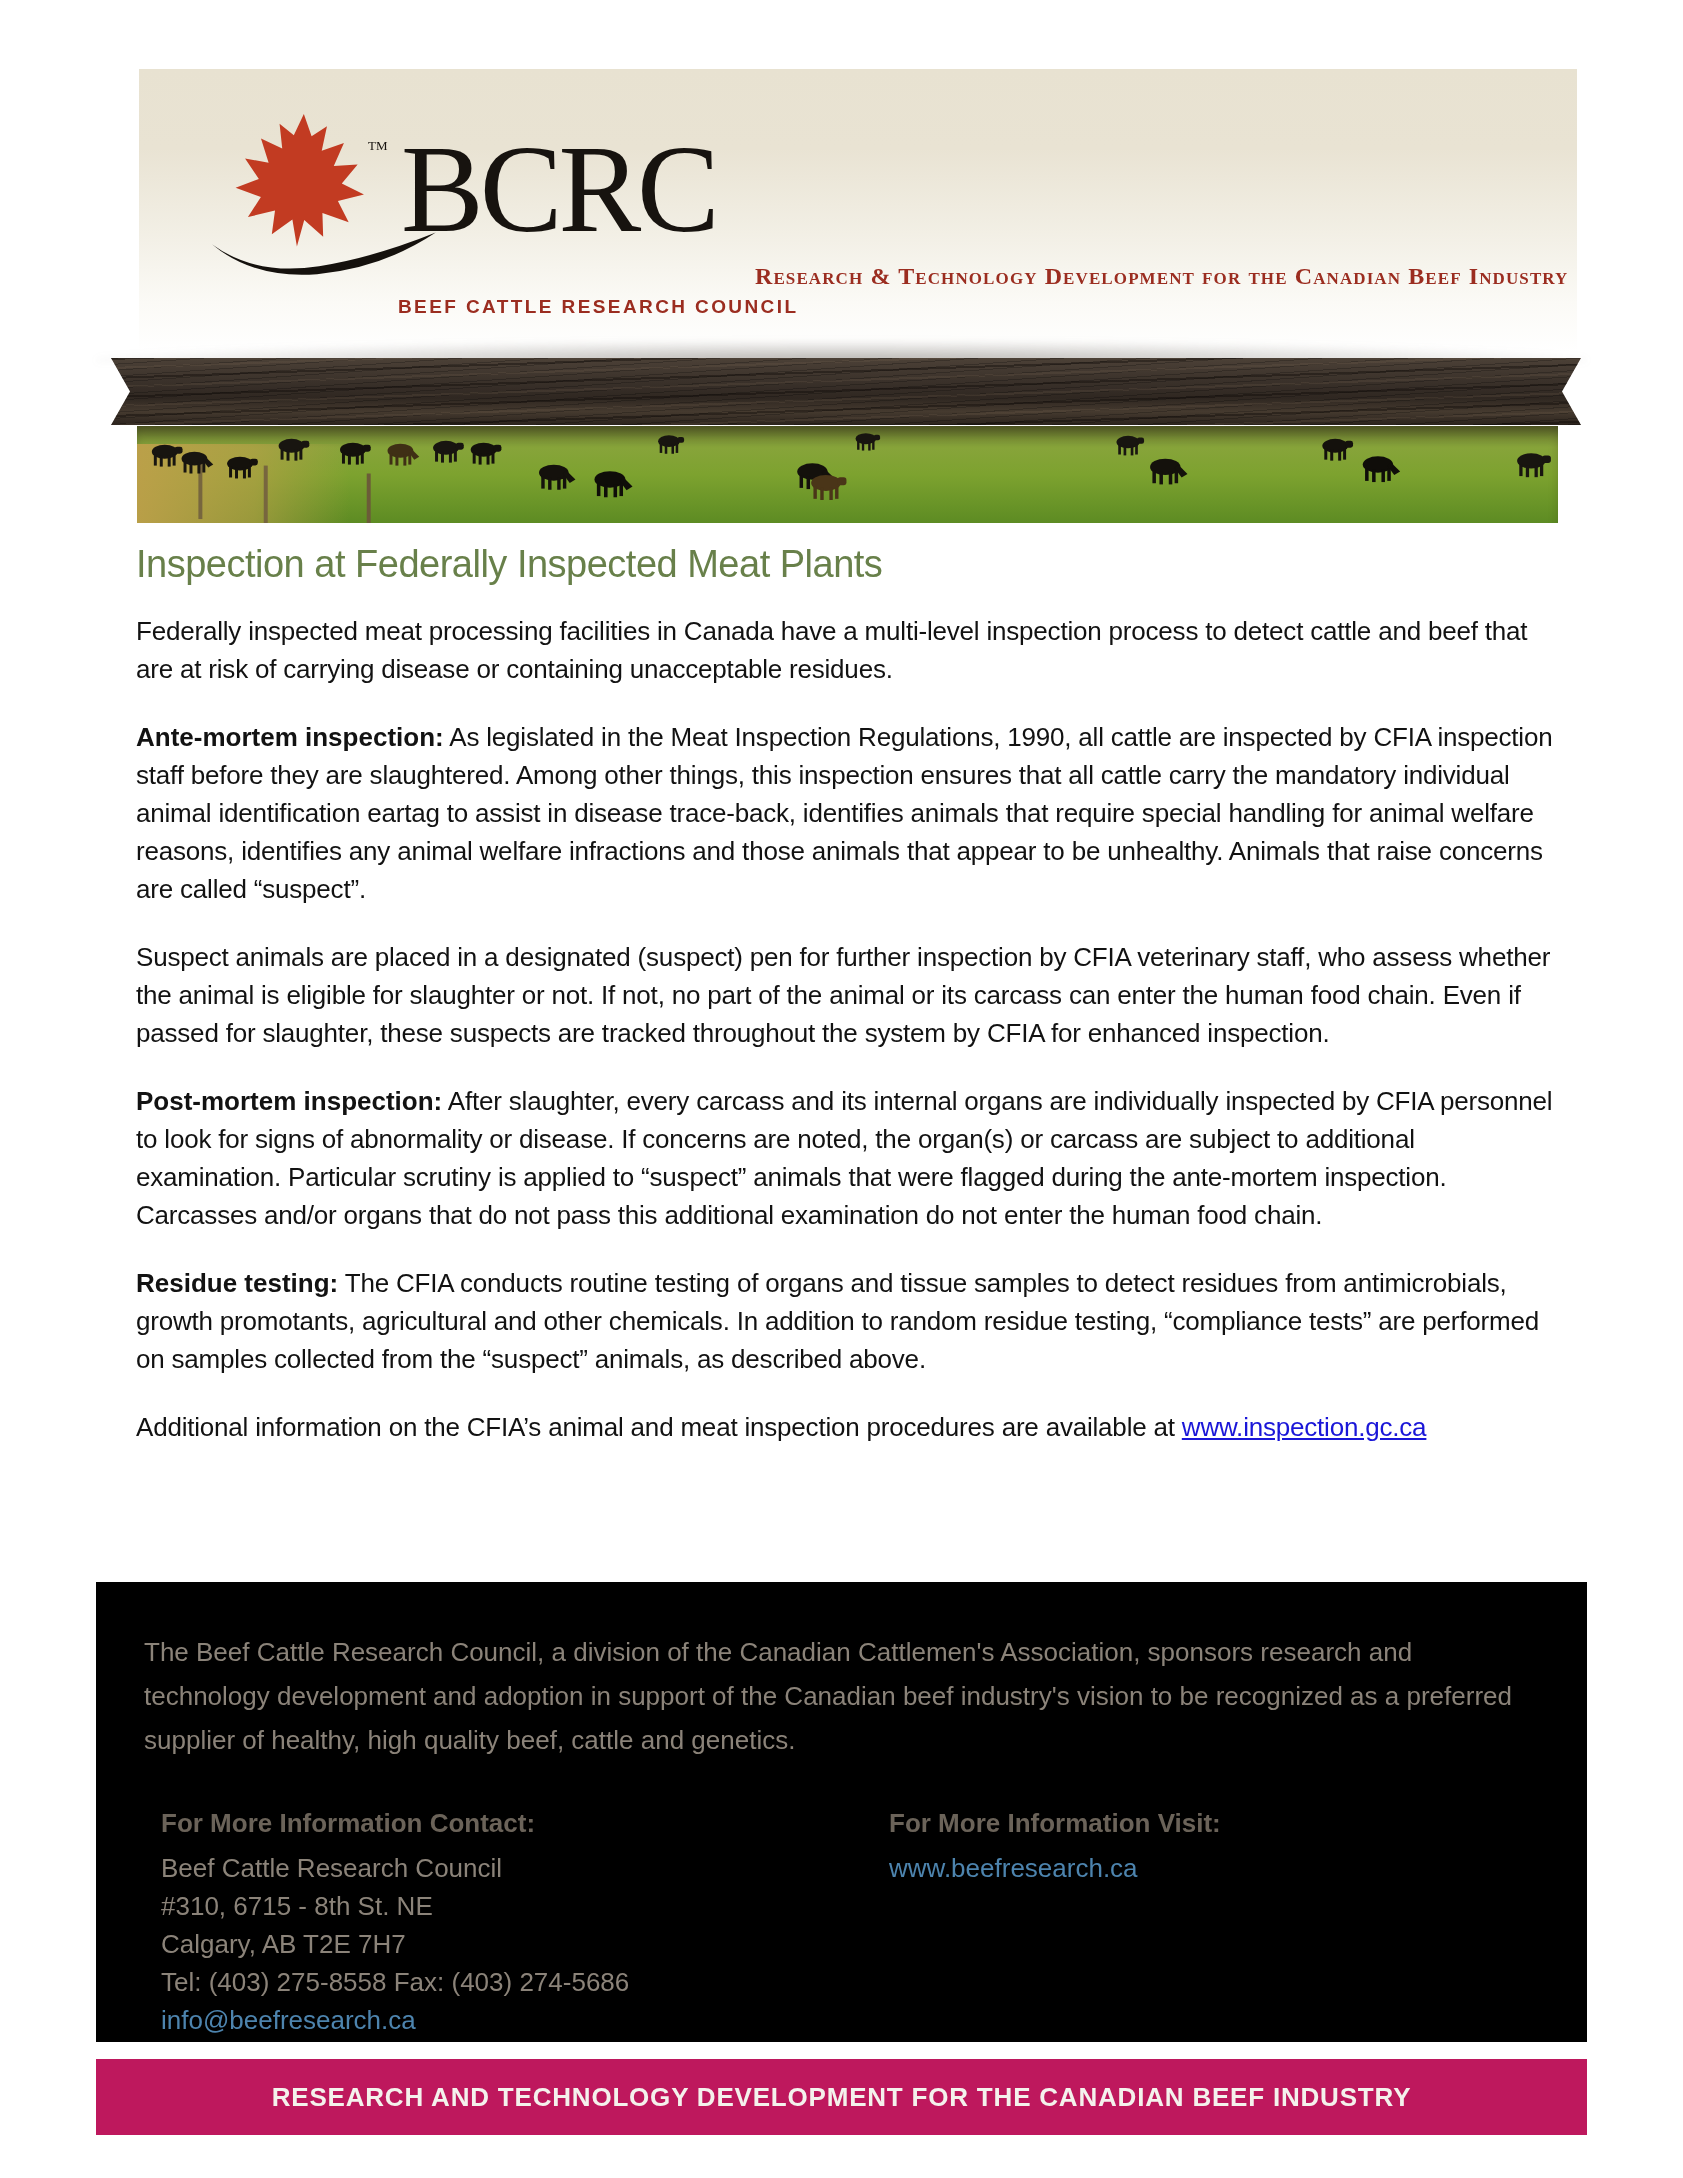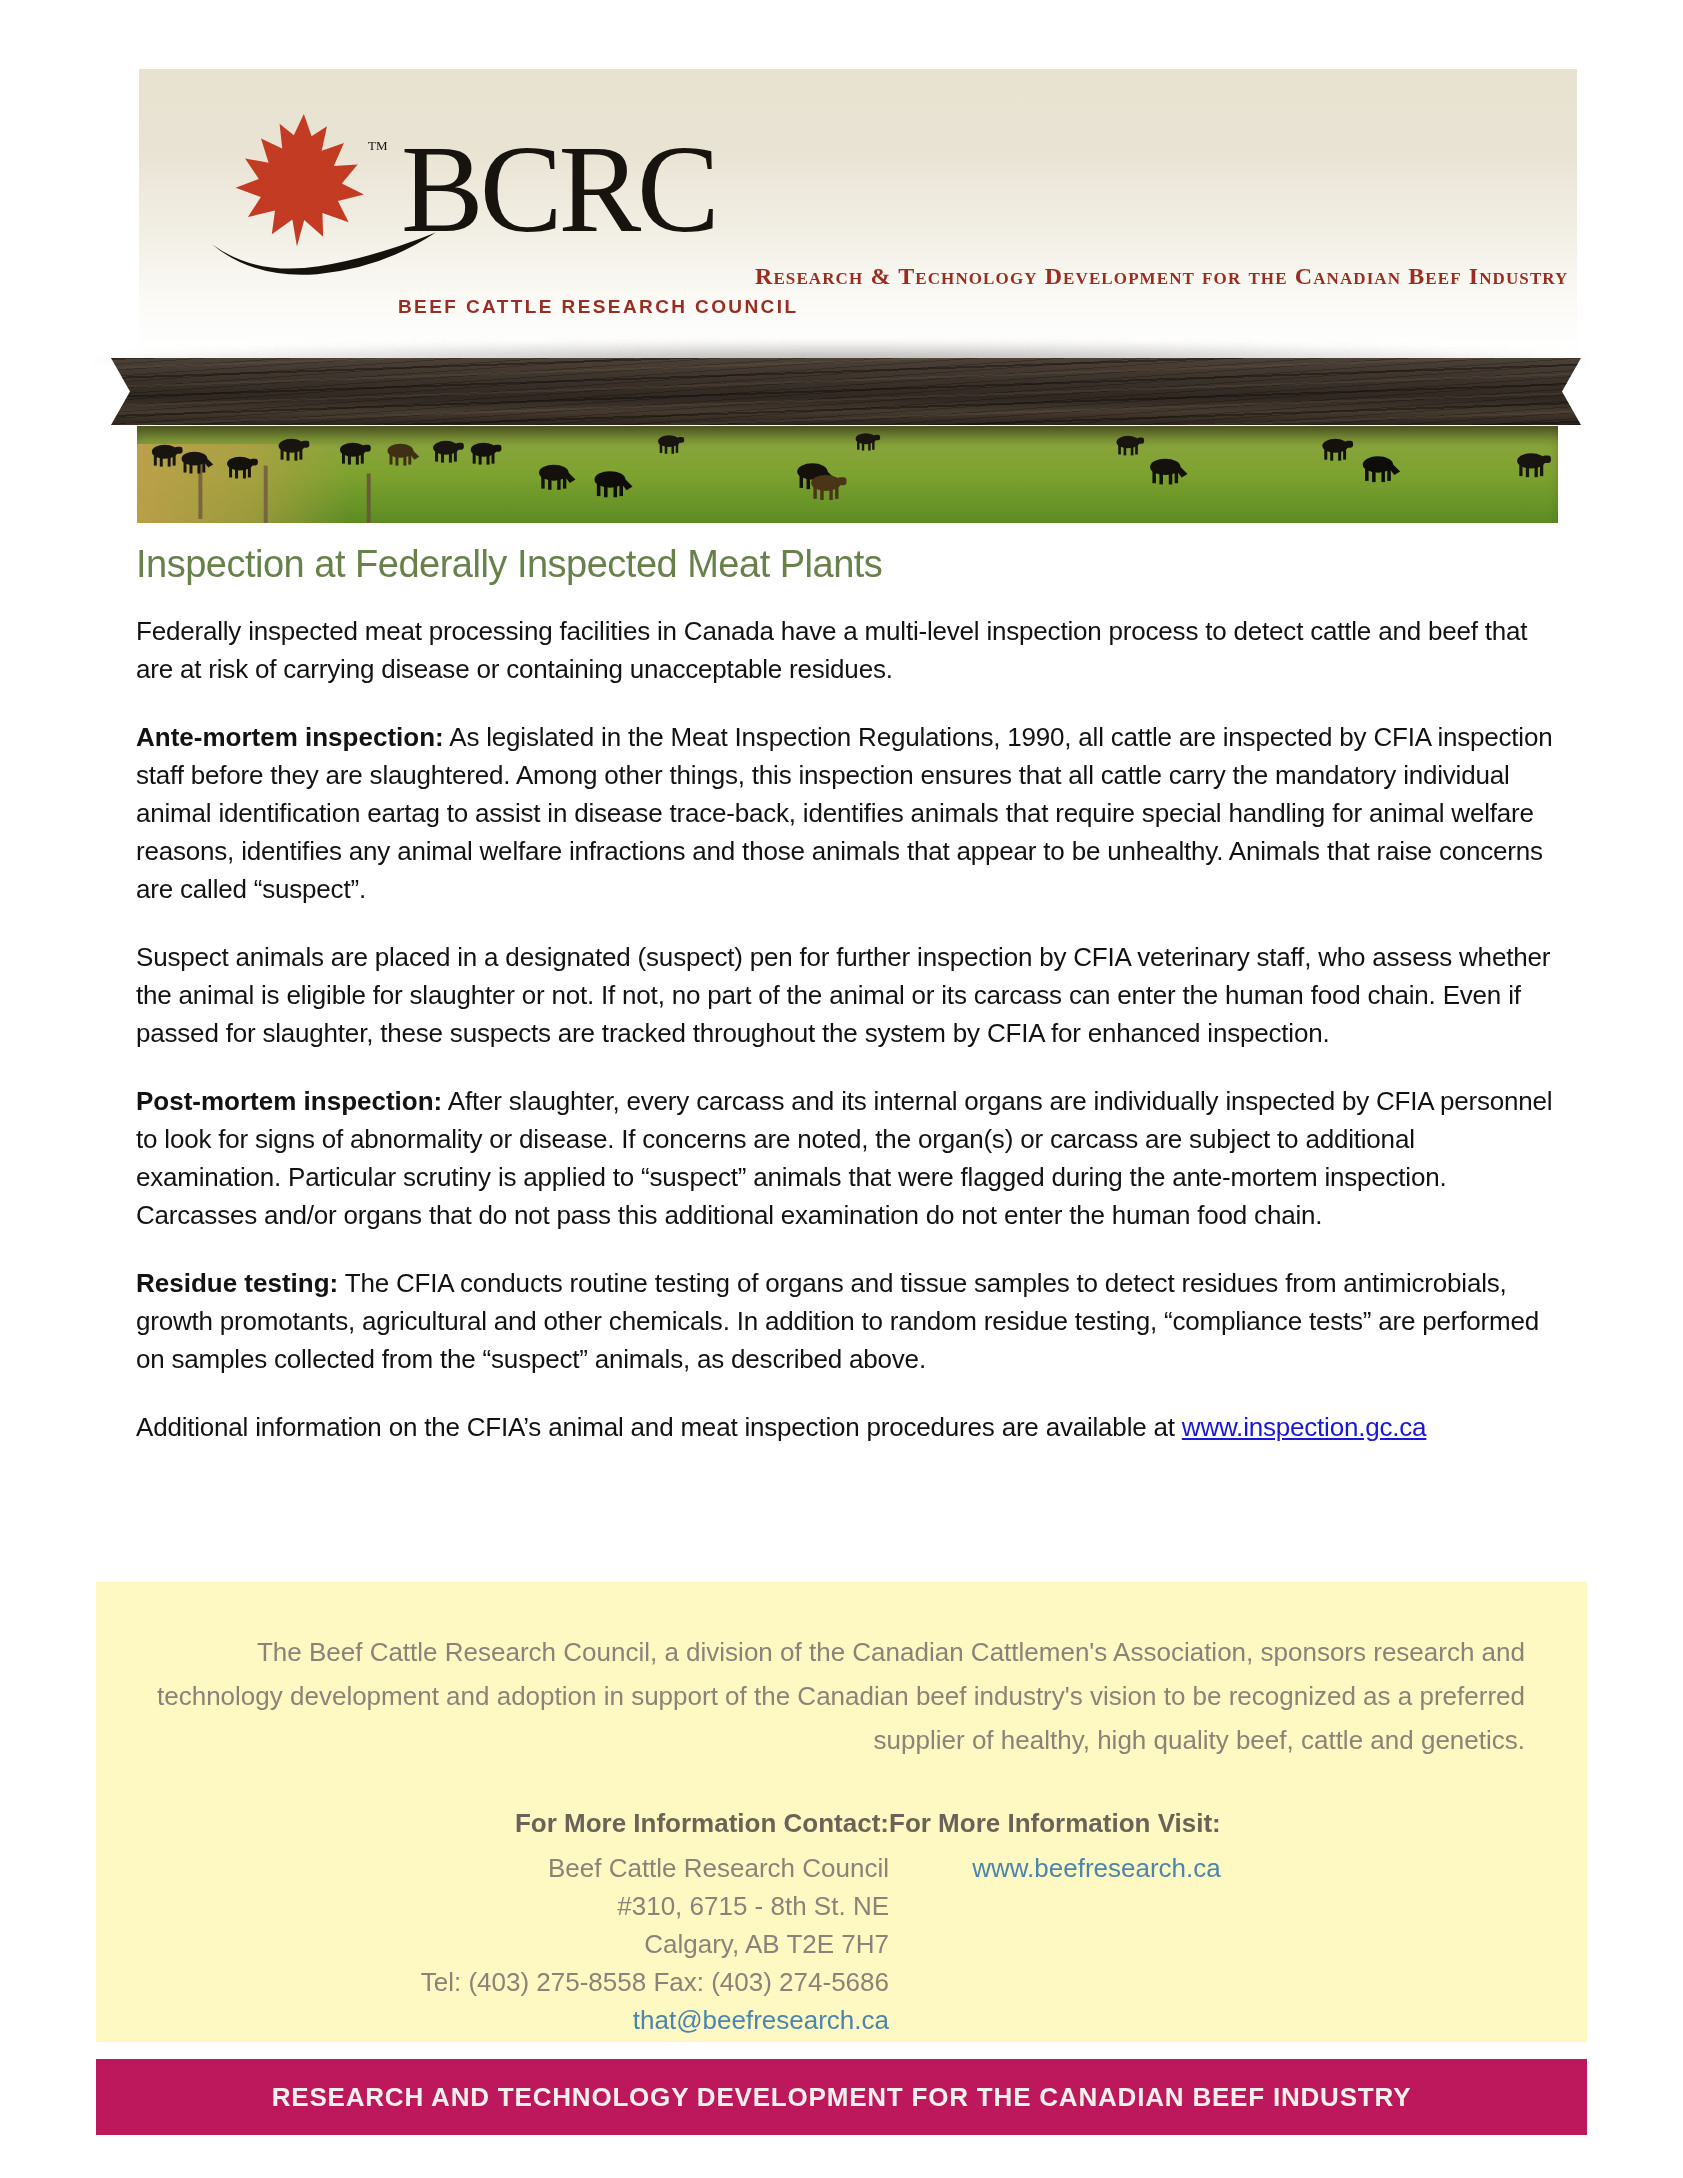--- a/index.html
+++ b/index.html
@@ -40,22 +40,22 @@
   .photo svg{position:absolute;left:0;top:0;width:100%;height:100%;}
 
   
   .article{position:absolute;left:136px;top:543px;width:1429px;color:#121212;}
   .article h1{margin:0 0 26px 0;font-size:38px;font-weight:normal;color:#68804a;letter-spacing:-0.5px;}
   .article p{margin:0 0 30px 0;font-size:26px;line-height:38px;letter-spacing:-0.2px;}
   .article p strong{letter-spacing:0;}
   .article a{color:#1a16d8;text-decoration:underline;}
 
   
-  .beige{position:absolute;left:96px;top:1582px;width:1491px;height:460px;background:#fef9c3;
-    color:#8b8379;text-align:right;}
+  .beige{position:absolute;left:96px;top:1582px;width:1491px;height:460px;background:#000000;
+    color:#8b8379;}
   .about{position:absolute;left:48px;top:48px;width:1381px;font-size:26px;line-height:44px;}
   .cols{position:absolute;left:65px;top:226px;width:1381px;display:flex;}
   .col-contact{width:728px;flex:none;}
   .col-visit{flex:none;}
   .col-h{font-size:26px;font-weight:bold;color:#6b6359;margin-bottom:10px;}
   .col-line{display:block;font-size:26px;line-height:38px;color:#8b8379;}
   .blue-link{color:#4d84ae;text-decoration:none;font-size:26px;line-height:38px;display:inline-block;}
 
   
   .bar{position:absolute;left:96px;top:2059px;width:1491px;height:76px;background:#be185d;
@@ -154,21 +154,21 @@
 
   <div class="beige">
     <div class="about">The Beef Cattle Research Council, a division of the Canadian Cattlemen's Association, sponsors research and technology development and adoption in support of the Canadian beef industry's vision to be recognized as a preferred supplier of healthy, high quality beef, cattle and genetics.</div>
     <div class="cols">
       <div class="col-contact">
         <div class="col-h">For More Information Contact:</div>
         <span class="col-line">Beef Cattle Research Council</span>
         <span class="col-line">#310, 6715 - 8th St. NE</span>
         <span class="col-line">Calgary, AB T2E 7H7</span>
         <span class="col-line">Tel: (403) 275-8558 Fax: (403) 274-5686</span>
-        <a href="#" class="blue-link">that@beefresearch.ca</a>
+        <a href="#" class="blue-link">info@beefresearch.ca</a>
       </div>
       <div class="col-visit">
         <div class="col-h">For More Information Visit:</div>
         <a href="#" class="blue-link">www.beefresearch.ca</a>
       </div>
     </div>
   </div>
 
   <div class="bar">
     <span>RESEARCH AND TECHNOLOGY DEVELOPMENT FOR THE CANADIAN BEEF INDUSTRY</span>

